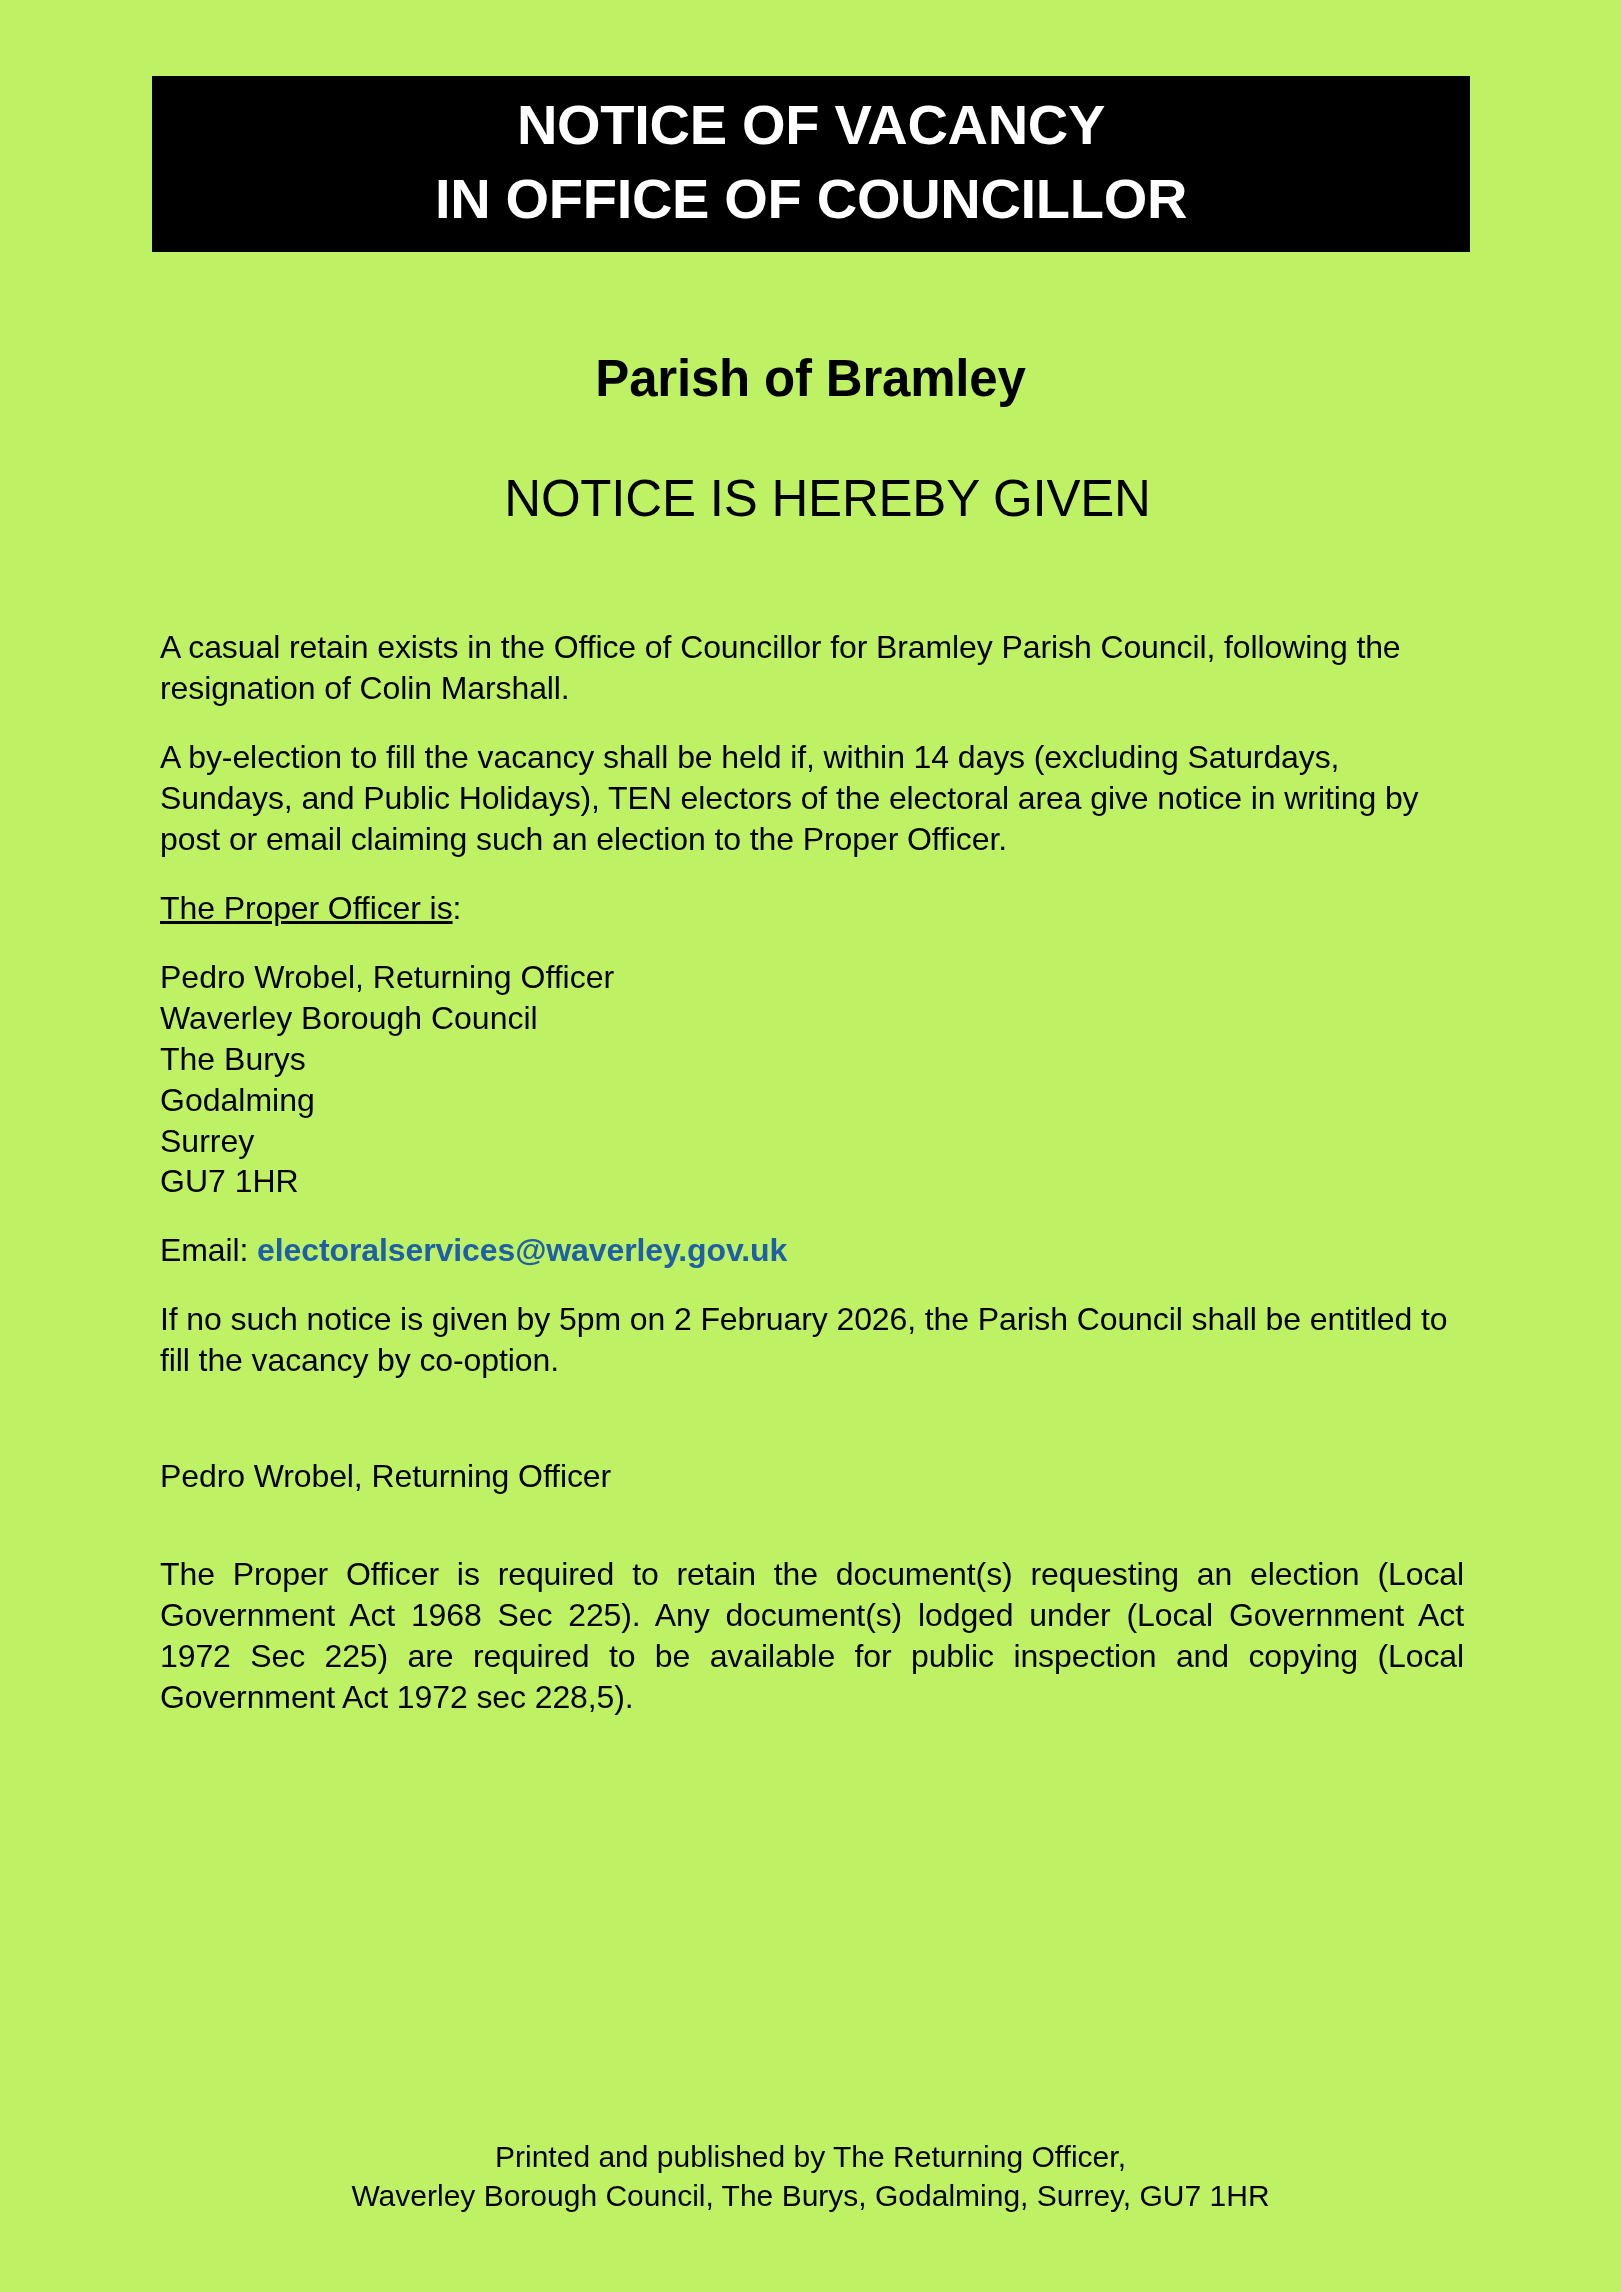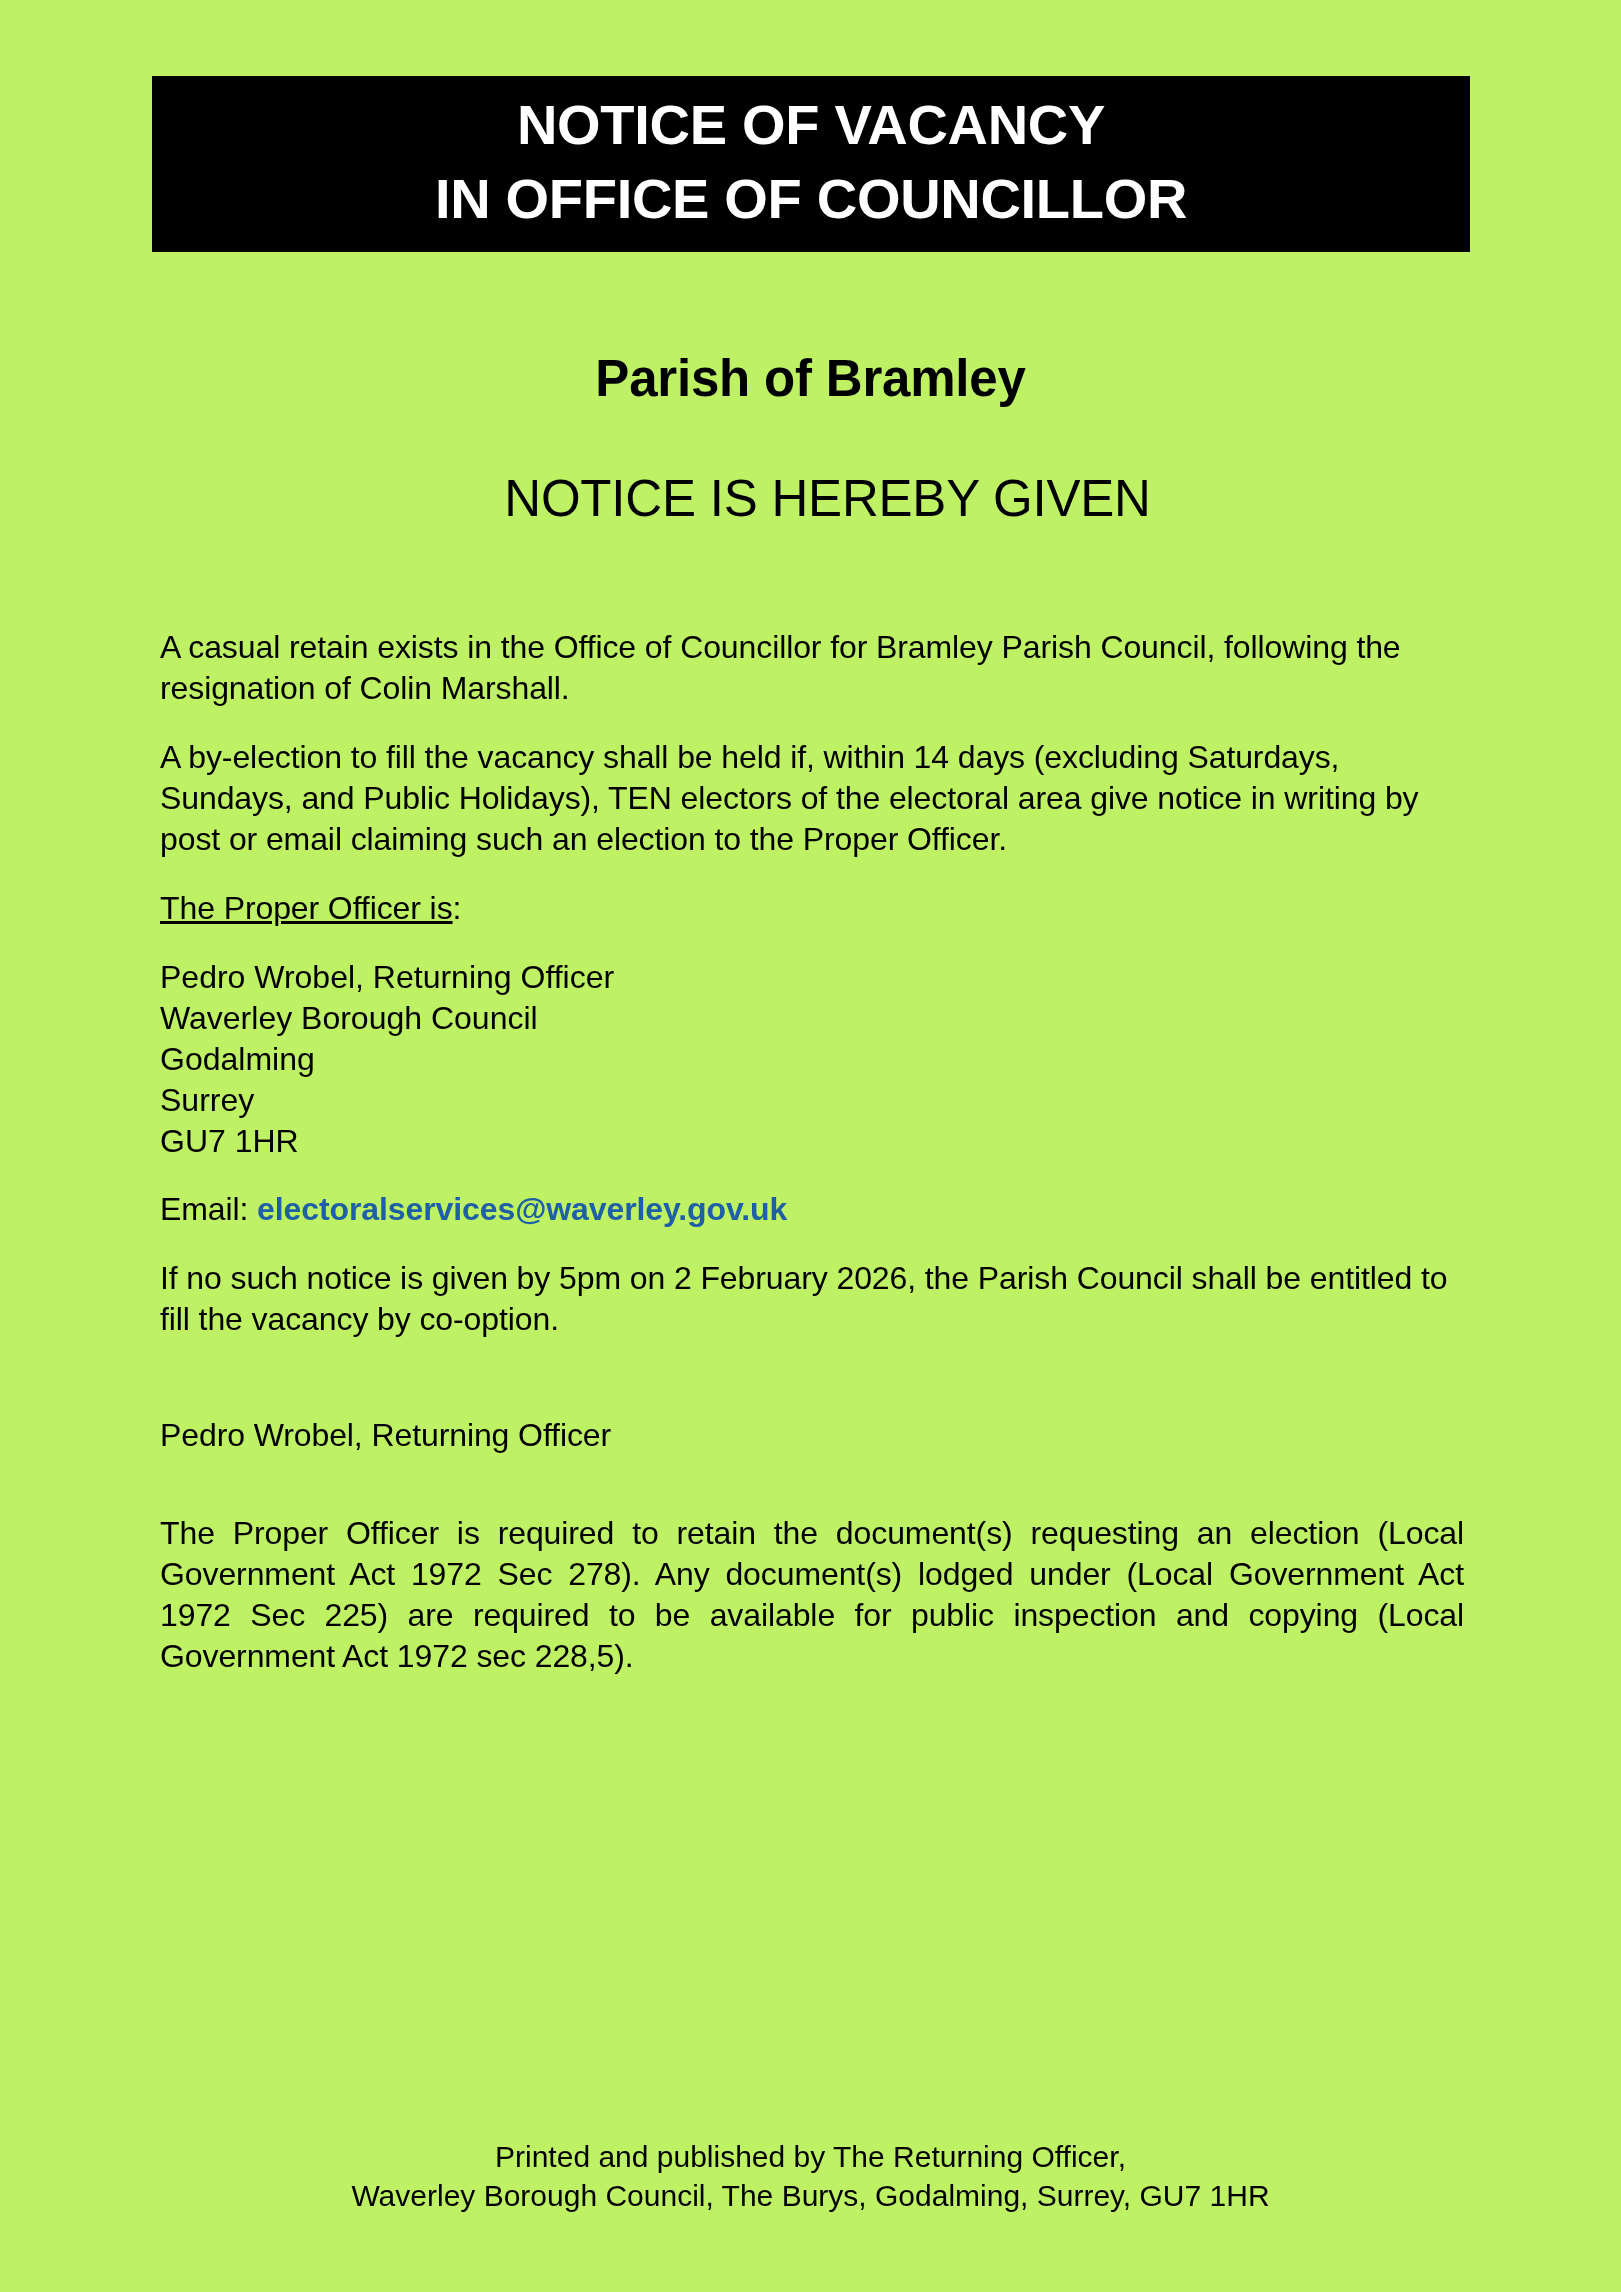--- a/index.html
+++ b/index.html
@@ -121,37 +121,38 @@
 
     <p class="para">A casual retain exists in the Office of Councillor for Bramley Parish Council, following the resignation of Colin Marshall.</p>
 
     <p class="para">A by-election to fill the vacancy shall be held if, within 14 days (excluding Saturdays, Sundays, and Public Holidays), TEN electors of the electoral area give notice in writing by post or email claiming such an election to the Proper Officer.</p>
 
     <p class="para"><span class="underline-span">The Proper Officer is</span><span>:</span></p>
 
     <div class="addr">
       <span class="addr-line">Pedro Wrobel, Returning Officer</span>
       <span class="addr-line">Waverley Borough Council</span>
+      <span class="addr-line">The Burys</span>
       <span class="addr-line">Godalming</span>
       <span class="addr-line">Surrey</span>
       <span class="addr-line">GU7 1HR</span>
     </div>
 
     <p class="para"><span>Email: </span><a class="email-link" href="#">electoralservices@waverley.gov.uk</a></p>
 
     <p class="para">If no such notice is given by 5pm on 2 February 2026, the Parish Council shall be entitled to fill the vacancy by co-option.</p>
 
 
     <div class="spacer-sig"></div>
 
     <p class="para tight">Pedro Wrobel, Returning Officer</p>
 
     <div class="spacer-legal"></div>
 
-    <p class="para justify tight">The Proper Officer is required to retain the document(s) requesting an election (Local Government Act 1972 Sec 278). Any document(s) lodged under (Local Government Act 1972 Sec 225) are required to be available for public inspection and copying (Local Government Act 1972 sec 228,5).</p>
+    <p class="para justify tight">The Proper Officer is required to retain the document(s) requesting an election (Local Government Act 1968 Sec 225). Any document(s) lodged under (Local Government Act 1972 Sec 225) are required to be available for public inspection and copying (Local Government Act 1972 sec 228,5).</p>
 
   </div>
 
   <div class="footer">
     <span class="footer-line">Printed and published by The Returning Officer,</span>
     <span class="footer-line">Waverley Borough Council, The Burys, Godalming, Surrey, GU7 1HR</span>
   </div>
 
 </div>
 

